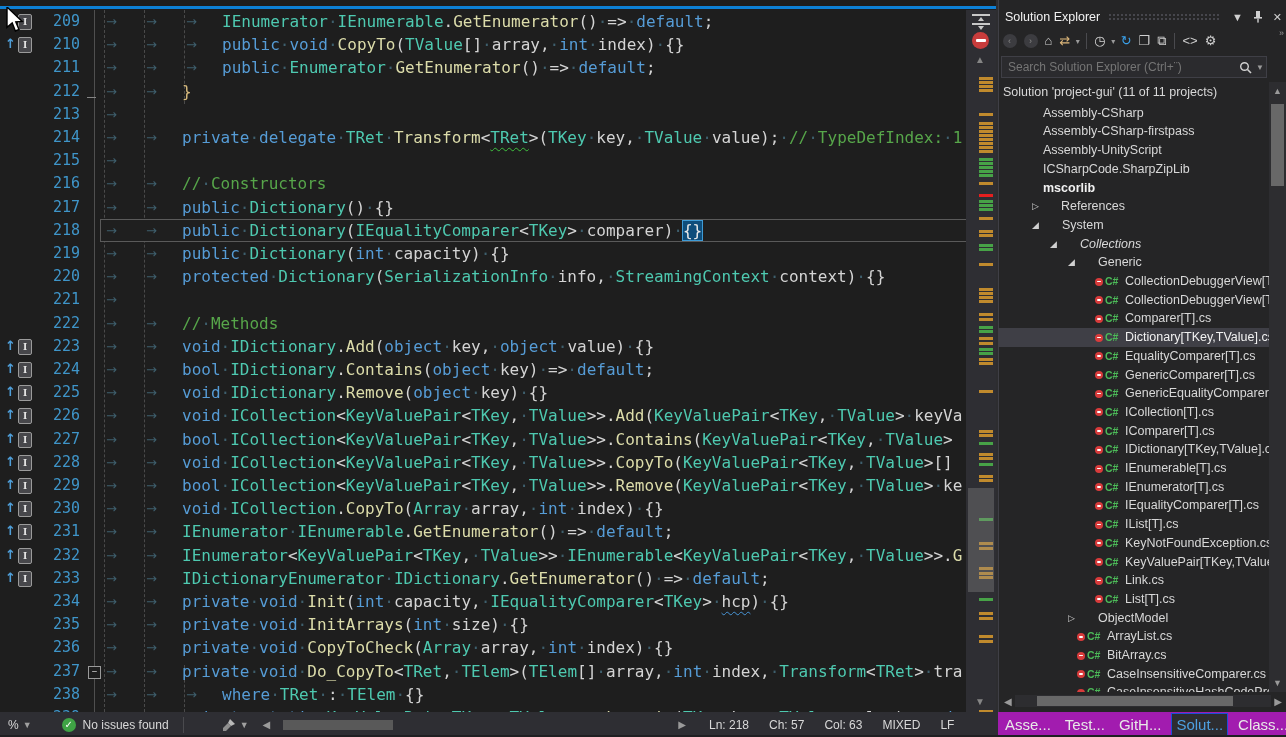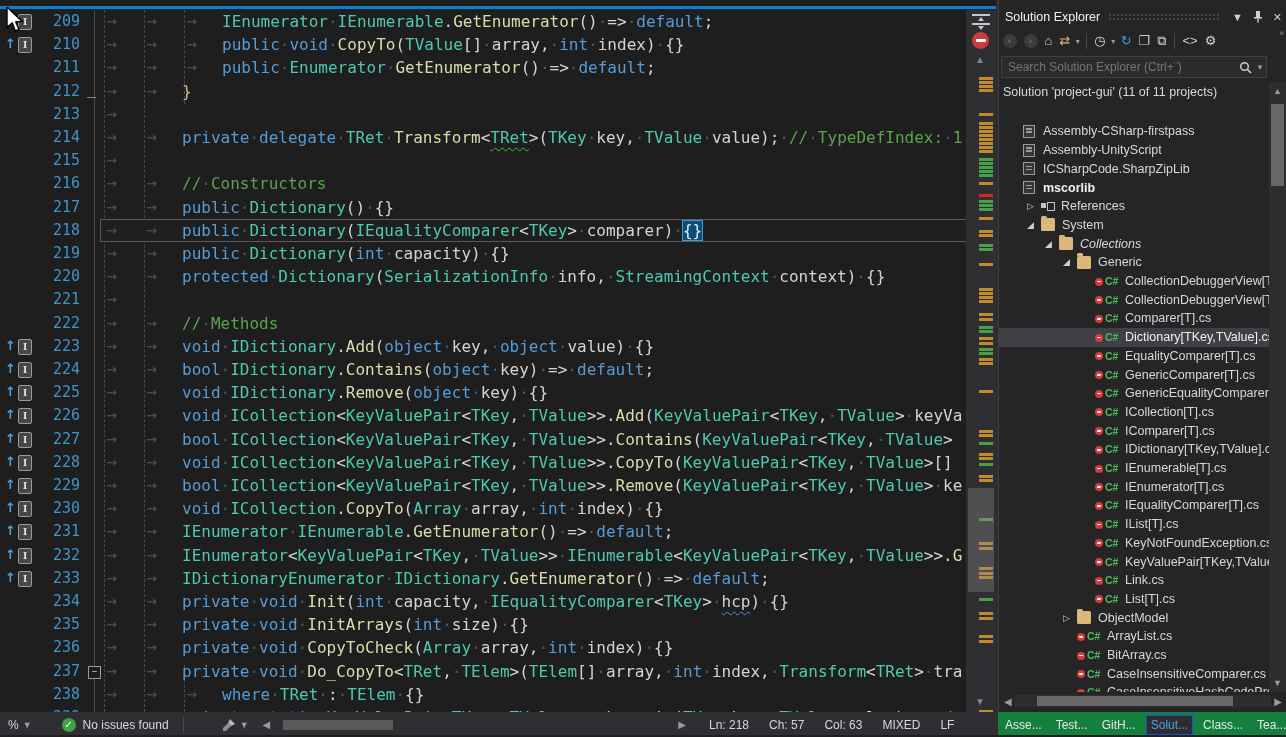--- a/index.html
+++ b/index.html
@@ -67,21 +67,21 @@
   .tb-sep{width:1px;height:16px;background:#4a4a4e;margin:0 4px;}
   .tb-caret{color:#9a9a9a;font-size:8px;margin:0 2px;}
   #se-overflow{position:absolute;right:4px;top:0;color:#9a9a9a;font-size:9px;letter-spacing:-1px;}
   #se-search{position:absolute;left:2px;top:56px;width:266px;height:22px;background:#2b2b2e;border:1px solid #3f3f46;
              box-sizing:border-box;display:flex;align-items:center;}
   #se-search input{flex:1;background:transparent;border:none;outline:none;color:#8a8a8a;font-size:12px;
                    font-family:"Liberation Sans",sans-serif;padding:0 0 0 6px;}
   #search-mag{margin-right:2px;} 
   
   #se-tree{position:absolute;left:0;top:82px;width:270px;height:610px;overflow:hidden;}
-  .tree-row{position:absolute;left:0;width:270px;height:18.7px;color:#d8d8d8;font-size:12.5px;line-height:18.7px;white-space:nowrap;}
+  .tree-row{position:absolute;left:0;width:270px;height:18.7px;color:#d8d8d8;font-size:12.5px;line-height:18.7px;white-space:nowrap;text-align:right;}
   .tree-row.sel{background:#3f3f46;color:#f1f1f1;}
   .tree-row span{display:inline-block;vertical-align:top;}
   .exp{position:absolute;top:0;width:12px;color:#d0d0d0;font-size:9px;line-height:18.7px;}
   .ico{position:absolute;top:2.5px;width:14px;height:13px;}
   .ico-folder{background:#dcb67a;border-radius:1.5px;position:relative;}
   .ico-folder::before{content:"";position:absolute;left:0;top:-2.5px;width:6px;height:3px;background:#dcb67a;border-radius:1.5px 1.5px 0 0;}
   .ico-proj{border:1px solid #9b9b9b;width:10px;height:11px;background:#37373b;position:relative;}
   .ico-proj::before{content:"";position:absolute;left:1.5px;top:2.5px;width:6px;height:1.5px;background:#9b9b9b;box-shadow:0 3px 0 #9b9b9b;}
   .ico-refs{position:relative;}
   .ico-refs::before{content:"";position:absolute;left:0;top:3px;width:5px;height:5px;background:#c5c5c5;}
@@ -93,21 +93,21 @@
   .bold{font-weight:bold;color:#f1f1f1;}
   
   #se-vscroll{position:absolute;left:270px;top:82px;width:17px;height:610px;background:#2d2d30;}
   #se-vthumb{position:absolute;left:2px;top:22px;width:13px;height:82px;background:#686868;}
   .se-varrow{position:absolute;left:4px;color:#9a9a9a;font-size:9px;}
   #se-hscroll{position:absolute;left:2px;top:694px;width:284px;height:14px;display:flex;align-items:center;}
   #se-htrack{flex:1;height:12px;background:#2d2d30;position:relative;}
   #se-hthumb{position:absolute;left:22px;top:1px;width:196px;height:10px;background:#686868;}
   
   #se-tabs{position:absolute;left:998px;top:712px;width:288px;height:25px;display:flex;align-items:center;
-           color:#e8e8e8;font-size:12px;background:#15803d;}
+           color:#e8e8e8;font-size:15px;background:#a21caf;}
   .se-tab{padding:2px 4px;margin:0 3px;white-space:nowrap;}
   .se-tab.active{color:#4ea0e0;border:1px solid #1d4ed8;background:#2d2d30;}
   
   #mouse-cursor{position:absolute;left:5px;top:7px;z-index:50;}
   #win-bottom{position:absolute;left:0;top:735px;width:1286px;height:2px;background:#1f1f22;}
 </style>
 </head>
 <body>
 
 <div id="app">
@@ -417,20 +417,21 @@
       <svg id="search-mag" width="13" height="13" viewBox="0 0 13 13">
         <circle cx="5.5" cy="5.5" r="3.8" fill="none" stroke="#d0d0d0" stroke-width="1.4"></circle>
         <line x1="8.5" y1="8.5" x2="12" y2="12" stroke="#d0d0d0" stroke-width="1.6"></line>
       </svg>
       <span class="tb-caret">▼</span>
     </div>
     <div id="se-tree">
         <div class="tree-row" style="top: 1px;">
           <span class="tree-label" style="left: 4px;">Solution 'project-gui' (11 of 11 projects)</span>
         </div>
+        <div class="tree-row" style="top: 21.7px;"><span class="ico ico-proj" style="left: 24px;"></span><span class="tree-label" style="left: 44px;">Assembly-CSharp</span></div>
         <div class="tree-row" style="top: 40.4px;"><span class="ico ico-proj" style="left: 24px;"></span><span class="tree-label" style="left: 44px;">Assembly-CSharp-firstpass</span></div>
         <div class="tree-row" style="top: 59.1px;"><span class="ico ico-proj" style="left: 24px;"></span><span class="tree-label" style="left: 44px;">Assembly-UnityScript</span></div>
         <div class="tree-row" style="top: 77.8px;"><span class="ico ico-proj" style="left: 24px;"></span><span class="tree-label" style="left: 44px;">ICSharpCode.SharpZipLib</span></div>
         <div class="tree-row" style="top: 96.5px;"><span class="ico ico-proj" style="left: 24px;"></span><span class="tree-label bold" style="left: 44px;">mscorlib</span></div>
         <div class="tree-row" style="top: 115.2px;"><span class="exp" style="left: 28px;">▷</span><span class="ico ico-refs" style="left: 42px;"></span><span class="tree-label" style="left: 62px;">References</span></div>
         <div class="tree-row" style="top: 133.9px;"><span class="exp" style="left: 28px;">◢</span><span class="ico ico-folder" style="left: 42px;"></span><span class="tree-label" style="left: 63px;">System</span></div>
         <div class="tree-row" style="top: 152.6px;"><span class="exp" style="left: 46px;">◢</span><span class="ico ico-folder" style="left: 60px;"></span><span class="tree-label" style="left: 81px; font-style: italic;">Collections</span></div>
         <div class="tree-row" style="top: 171.3px;"><span class="exp" style="left: 64px;">◢</span><span class="ico ico-folder" style="left: 78px;"></span><span class="tree-label" style="left: 99px;">Generic</span></div>
         <div class="tree-row" style="top: 190px;">
           <span class="cs-dot" style="left: 96px;"></span>

